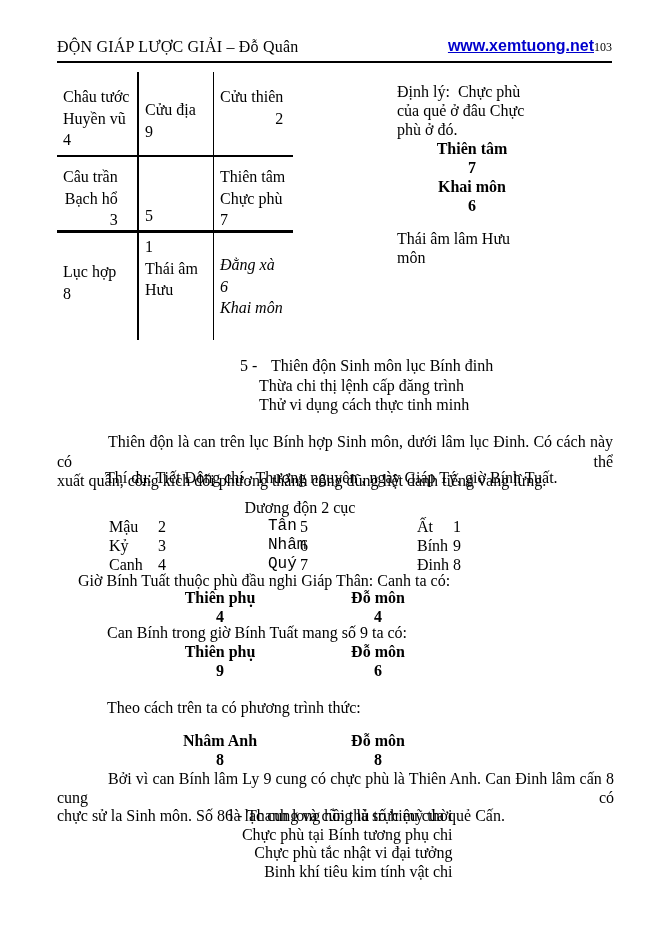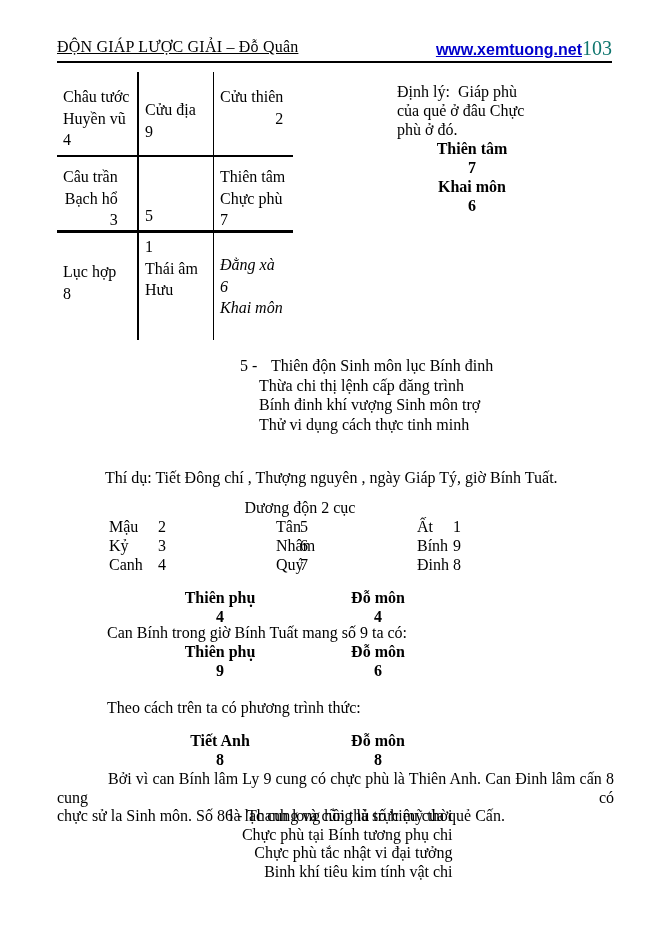--- a/index.html
+++ b/index.html
@@ -6,28 +6,28 @@
   .page {
     position:relative; width:669px; height:947px; margin:0 auto;
     background:#ffffff; color:#000000;
     font-family:"Liberation Serif","DejaVu Serif",serif;
     font-size:16px; overflow:hidden;
   }
   .abs { position:absolute; }
   .keep-sp { white-space:pre; }
 
   
-  .hdr-title { left:57px; top:38px; letter-spacing:0.2px;text-decoration:underline; }
+  .hdr-title { left:57px; top:38px; letter-spacing:0.2px; }
   .hdr-right { top:37px; right:57px; display:flex; align-items:baseline; }
   .hdr-link {
     font-family:"Liberation Sans","DejaVu Sans",sans-serif;
     font-weight:bold; font-size:16px; color:#0000cc;
     text-decoration:underline; cursor:pointer;
   }
-  .hdr-page { font-size:20px; color:#0f766e; }
+  .hdr-page { font-size:12px; color:#000000; }
   .hdr-rule { left:57px; top:61px; width:555px; height:2px; background:#000; }
 
   
   .vl1 { left:137px; top:72px; width:2px;  height:268px; background:#000; }
   .vl2 { left:213px; top:72px; width:1px;  height:268px; background:#000; }
   .hl1 { left:57px;  top:155px; width:236px; height:2px; background:#000; }
   .hl2 { left:57px;  top:230px; width:236px; height:3px; background:#000; }
   .cell { position:absolute; line-height:21.5px; }
 
   
@@ -40,21 +40,21 @@
   .poem5 .marker { display:inline-block; width:31px; }
   .poem5 .cont { margin-left:19px; }
   .para1 { left:57px; top:432px; width:556px; line-height:19.5px; }
   .jline { text-align:justify; text-align-last:justify; text-indent:51px; }
   .para2 { left:105px; top:469px; }
   .cuc { left:0; top:498px; width:565px; line-height:19px; }
   .cuc-title { margin-left:150px; width:300px; text-align:center; }
   .cuc-row { position:relative; height:19px; }
   .cuc-row span { position:absolute; top:0; }
   .la { left:109px; } .va { left:158px; }
-  .lb { left:276px; } .vb { left:300px; }
+  .lb { left:268px;font-family:Liberation Mono, monospace; } .vb { left:300px; }
   .lc { left:417px; } .vc { left:453px; }
   .line-gio  { left:78px;  top:572px; }
   .pair { left:0; top:0; width:585px; height:40px; }
   .p1 { top:589px; } .p2 { top:643px; } .p3 { top:732px; }
   .pcol { position:absolute; width:120px; text-align:center;
           font-weight:bold; line-height:18.5px; }
   .pcol-l { left:160px; } .pcol-r { left:318px; }
   .line-can  { left:107px; top:624px; }
   .line-theo { left:107px; top:699px; }
   .para3 { left:57px; top:770px; width:557px; line-height:18.5px; }
@@ -115,41 +115,48 @@
     <div>Hưu</div>
   </div>
   <div class="cell" style="left:220px; top:254px;font-style:italic;">
     <div>Đằng xà</div>
     <div>6</div>
     <div>Khai môn</div>
   </div>
 
   <div class="abs sidebar">
     <div>
-      <div class="keep-sp">Định lý:  Giáp phù</div>
+      <div class="keep-sp">Định lý:  Chực phù</div>
       <div class="keep-sp">của quẻ ở đâu Chực</div>
       <div class="keep-sp">phù ở đó.</div>
     </div>
     <div>
       <div class="sb-bold">Thiên tâm</div>
       <div class="sb-bold">7</div>
       <div class="sb-bold">Khai môn</div>
       <div class="sb-bold">6</div>
     </div>
+    <div class="sb-note">
+      <div>Thái âm lâm Hưu</div>
+      <div>môn</div>
+    </div>
   </div>
 
   <div class="abs poem5">
     <div>
       <span class="marker">5 -</span><span>Thiên độn Sinh môn lục Bính đinh</span>
     </div>
     <div class="cont">Thừa chi thị lệnh cấp đăng trình</div>
-    <div class="cont">Bính đinh khí vượng Sinh môn trợ</div>
     <div class="cont">Thử vi dụng cách thực tinh minh</div>
   </div>
 
+  <div class="abs para1">
+    <div class="jline">Thiên độn là can trên lục Bính hợp Sinh môn, dưới lâm lục Đinh. Có cách này có thể</div>
+    <div>xuất quân, công kích đối phương thành công dũng liệt danh tiếng vang lừng.</div>
+  </div>
   <div class="abs para2">Thí dụ: Tiết Đông chí , Thượng nguyên , ngày Giáp Tý, giờ Bính Tuất.</div>
 
   <div class="abs cuc">
     <div class="cuc-title">Dương độn 2 cục</div>
     <div class="cuc-row">
       <span class="la">Mậu</span>
         <span class="va">2</span>
       <span class="lb">Tân</span>
         <span class="vb">5</span>
       <span class="lc">Ất</span>
@@ -166,20 +173,21 @@
     <div class="cuc-row">
       <span class="la">Canh</span>
         <span class="va">4</span>
       <span class="lb">Quý</span>
         <span class="vb">7</span>
       <span class="lc">Đinh</span>
         <span class="vc">8</span>
     </div>
   </div>
 
+  <div class="abs line-gio">Giờ Bính Tuất thuộc phù đầu nghi Giáp Thân: Canh ta có:</div>
 
   <div class="abs pair p1">
     <div class="pcol pcol-l">
       <div>Thiên phụ</div>
       <div>4</div>
     </div>
     <div class="pcol pcol-r">
       <div>Đỗ môn</div>
       <div>4</div>
     </div>
@@ -195,21 +203,21 @@
     <div class="pcol pcol-r">
       <div>Đỗ môn</div>
       <div>6</div>
     </div>
   </div>
 
   <div class="abs line-theo">Theo cách trên ta có phương trình thức:</div>
 
   <div class="abs pair p3">
     <div class="pcol pcol-l">
-      <div>Tiết Anh</div>
+      <div>Nhâm Anh</div>
       <div>8</div>
     </div>
     <div class="pcol pcol-r">
       <div>Đỗ môn</div>
       <div>8</div>
     </div>
   </div>
 
   <div class="abs para3">
     <div class="jline">Bởi vì can Bính lâm Ly 9 cung có chực phù là Thiên Anh. Can Đinh lâm cấn 8 cung có</div>

